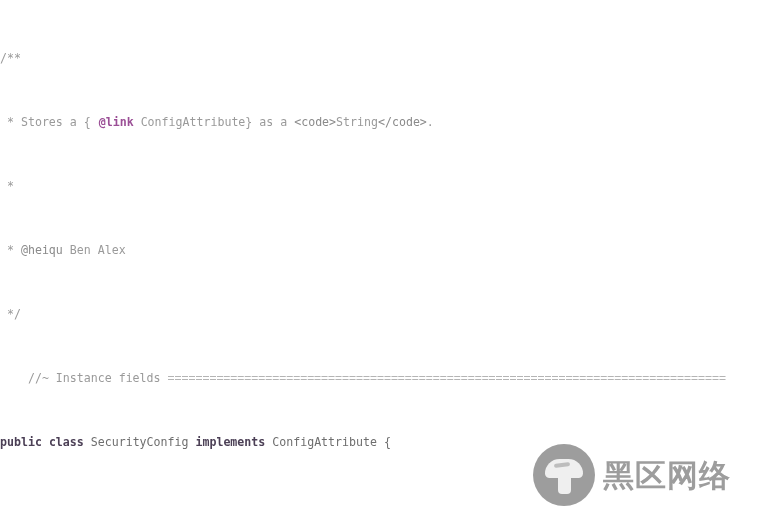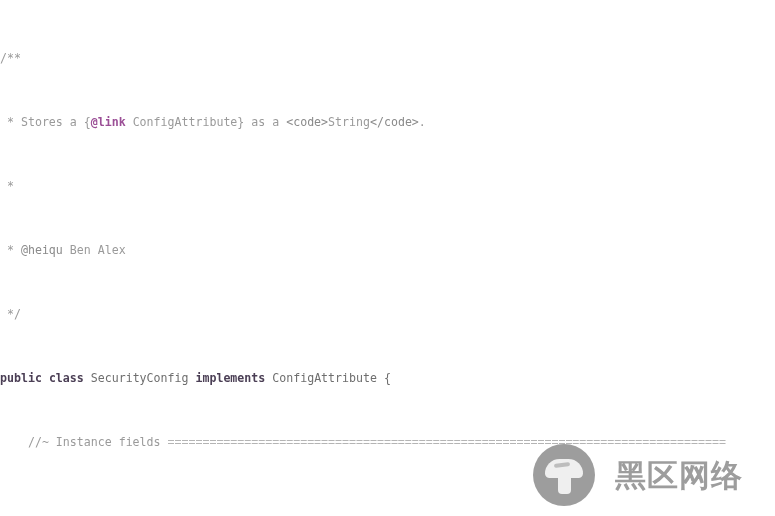--- a/index.html
+++ b/index.html
@@ -33,37 +33,36 @@
 
   .ln {
     height: 16px;
     white-space: pre;
     overflow: hidden;
   }
 
   
   .cmt      { color: #9a9a9a; }            
   .cmt-tag  { color: #8a8a8a; font-weight: normal; }  
-  .cmt-link { color: #9b4f96; font-weight: bold; }  
+  .cmt-link { color: #9b4f96; font-weight: bold; margin-left: 8px; }  
   .kw       { color: #4b3f55; font-weight: bold; }                     
   .type     { color: #6e6e6e; }                     
   .plain    { color: #5d5d5d; }                     
   .sep      { color: #b4b4b4; }                     
 
   
   #watermark {
     position: absolute;
     right: 6px;
     bottom: 4px;
     width: 236px;
     height: 74px;
     display: flex;
     align-items: center;
     pointer-events: none;
-    gap: 12px;
   }
   #wm-logo {
     width: 62px;
     height: 62px;
     border-radius: 50%;
     background: #9d9d9d;
     position: relative;
     flex: 0 0 auto;
     margin-right: 8px;
   }
@@ -127,23 +126,23 @@
   <div class="ln"><span class="cmt">/**</span></div>
 
   <div class="ln"><span class="cmt"> * Stores a {</span><span class="cmt-link">@link</span><span class="cmt"> ConfigAttribute} as a </span><span class="cmt-tag">&lt;code&gt;</span><span class="cmt">String</span><span class="cmt-tag">&lt;/code&gt;</span><span class="cmt">.</span></div>
 
   <div class="ln"><span class="cmt"> *</span></div>
 
   <div class="ln"><span class="cmt"> * </span><span class="cmt-tag">@heiqu</span><span class="cmt"> Ben Alex</span></div>
 
   <div class="ln"><span class="cmt"> */</span></div>
 
+  <div class="ln"><span class="cmt">    //~ Instance fields </span><span class="sep">================================================================================</span></div>
+
   <div class="ln"><span class="kw">public</span><span class="plain"> </span><span class="kw">class</span><span class="type"> SecurityConfig </span><span class="kw">implements</span><span class="type"> ConfigAttribute {</span></div>
-
-  <div class="ln"><span class="cmt">    //~ Instance fields </span><span class="sep">================================================================================</span></div>
 
   <div class="ln"> </div>
 
   
 
   
 
   
 
   

